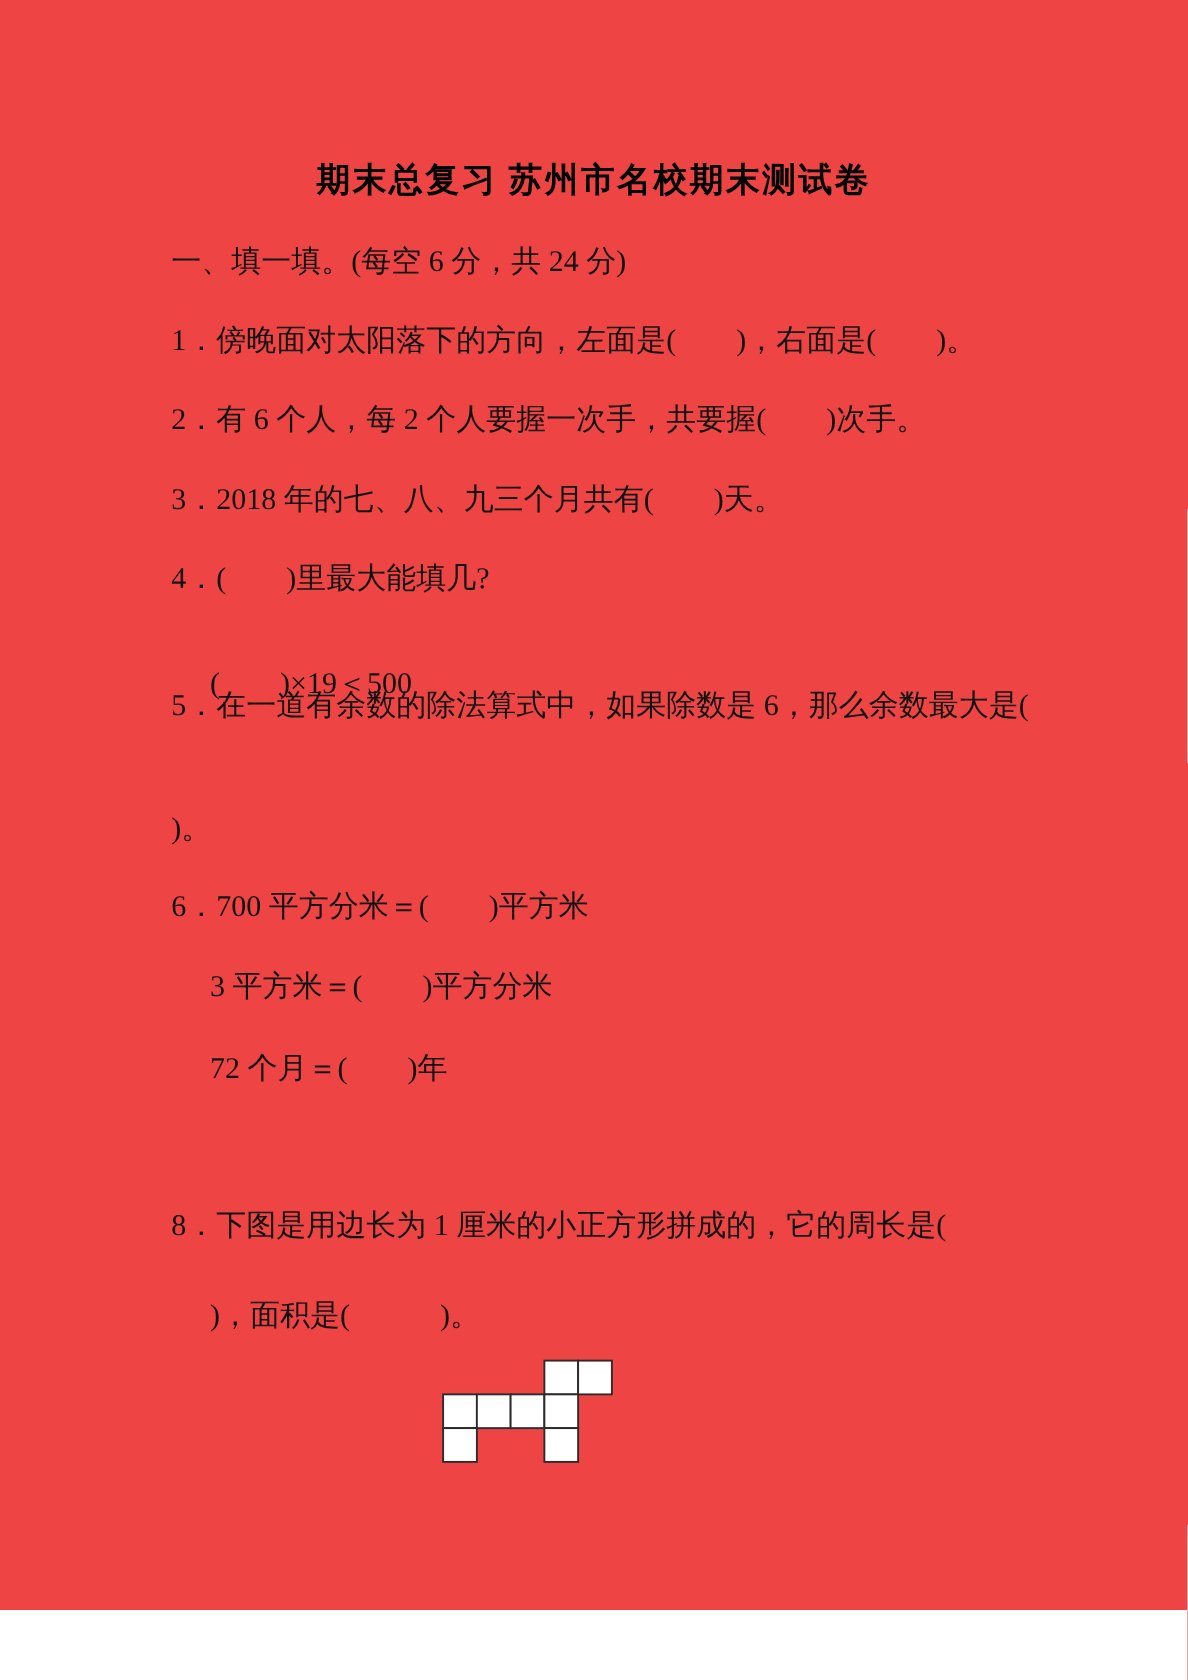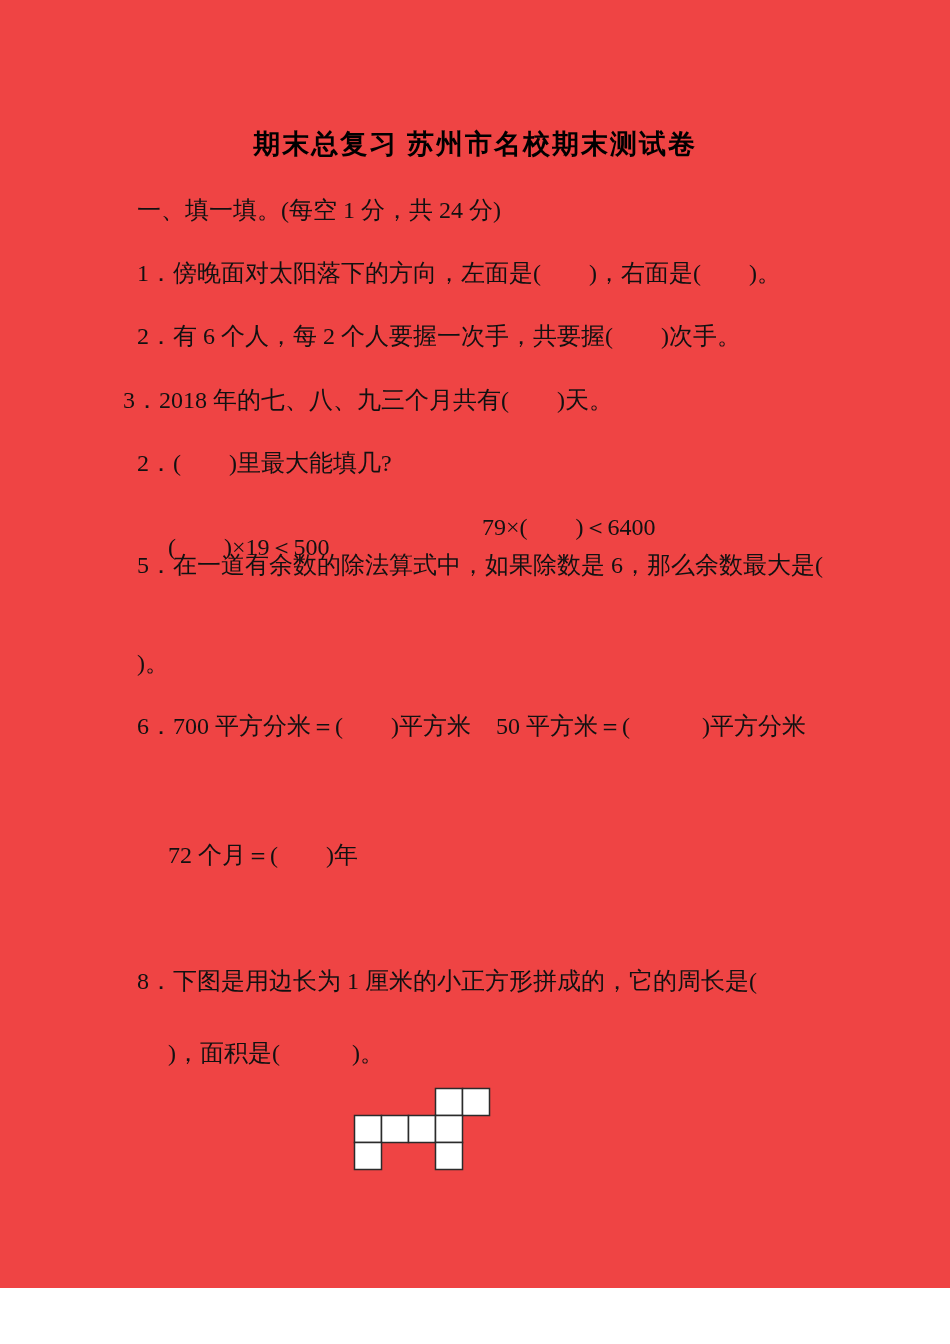--- a/index.html
+++ b/index.html
@@ -41,37 +41,36 @@
   }
   svg { display: block; }
 </style>
 </head>
 <body>
 
 <div class="page">
 
   <div class="doc-title">期末总复习 苏州市名校期末测试卷</div>
 
-  <div class="ln" style="left:137px; top:195px;">一、填一填。(每空 1 分，共 24 分)</div>
+  <div class="ln" style="left:137px; top:195px;">一、填一填。(每空 6 分，共 24 分)</div>
 
   <div class="ln" style="left:137px; top:258px;">1．傍晚面对太阳落下的方向，左面是(　　)，右面是(　　)。</div>
 
   <div class="ln" style="left:137px; top:321px;">2．有 6 个人，每 2 个人要握一次手，共要握(　　)次手。</div>
 
-  <div class="ln" style="left:123px; top:385px;">3．2018 年的七、八、九三个月共有(　　)天。</div>
+  <div class="ln" style="left:137px; top:385px;">3．2018 年的七、八、九三个月共有(　　)天。</div>
 
-  <div class="ln" style="left:137px; top:448px;">2．(　　)里最大能填几?</div>
+  <div class="ln" style="left:137px; top:448px;">4．(　　)里最大能填几?</div>
   <div class="ln" style="left:168px; top:532px;">(　　)×19＜500</div>
-  <div class="ln" style="left:482px; top:512px;">79×(　　)＜6400</div>
 
   <div class="ln" style="left:137px; top:550px;">5．在一道有余数的除法算式中，如果除数是 6，那么余数最大是(</div>
   <div class="ln" style="left:137px; top:648px;">)。</div>
 
   <div class="ln" style="left:137px; top:711px;">6．700 平方分米＝(　　)平方米</div>
-  <div class="ln" style="left:496px; top:711px;">50 平方米＝(　　　)平方分米</div>
+  <div class="ln" style="left:168px; top:775px;">3 平方米＝(　　)平方分米</div>
   <div class="ln" style="left:168px; top:840px;">72 个月＝(　　)年</div>
 
 
   <div class="ln" style="left:137px; top:966px;">8．下图是用边长为 1 厘米的小正方形拼成的，它的周长是(</div>
   <div class="ln" style="left:168px; top:1038px;">)，面积是(　　　)。</div>
 
   <div class="figure-wrap">
     <svg id="grid-svg" xmlns="http://www.w3.org/2000/svg" width="138" height="84">
         <rect x="82.5" y="1.5" width="27" height="27" fill="#ffffff" stroke="#2b2b2b" stroke-width="1.5"></rect>
         <rect x="109.5" y="1.5" width="27" height="27" fill="#ffffff" stroke="#2b2b2b" stroke-width="1.5"></rect>

